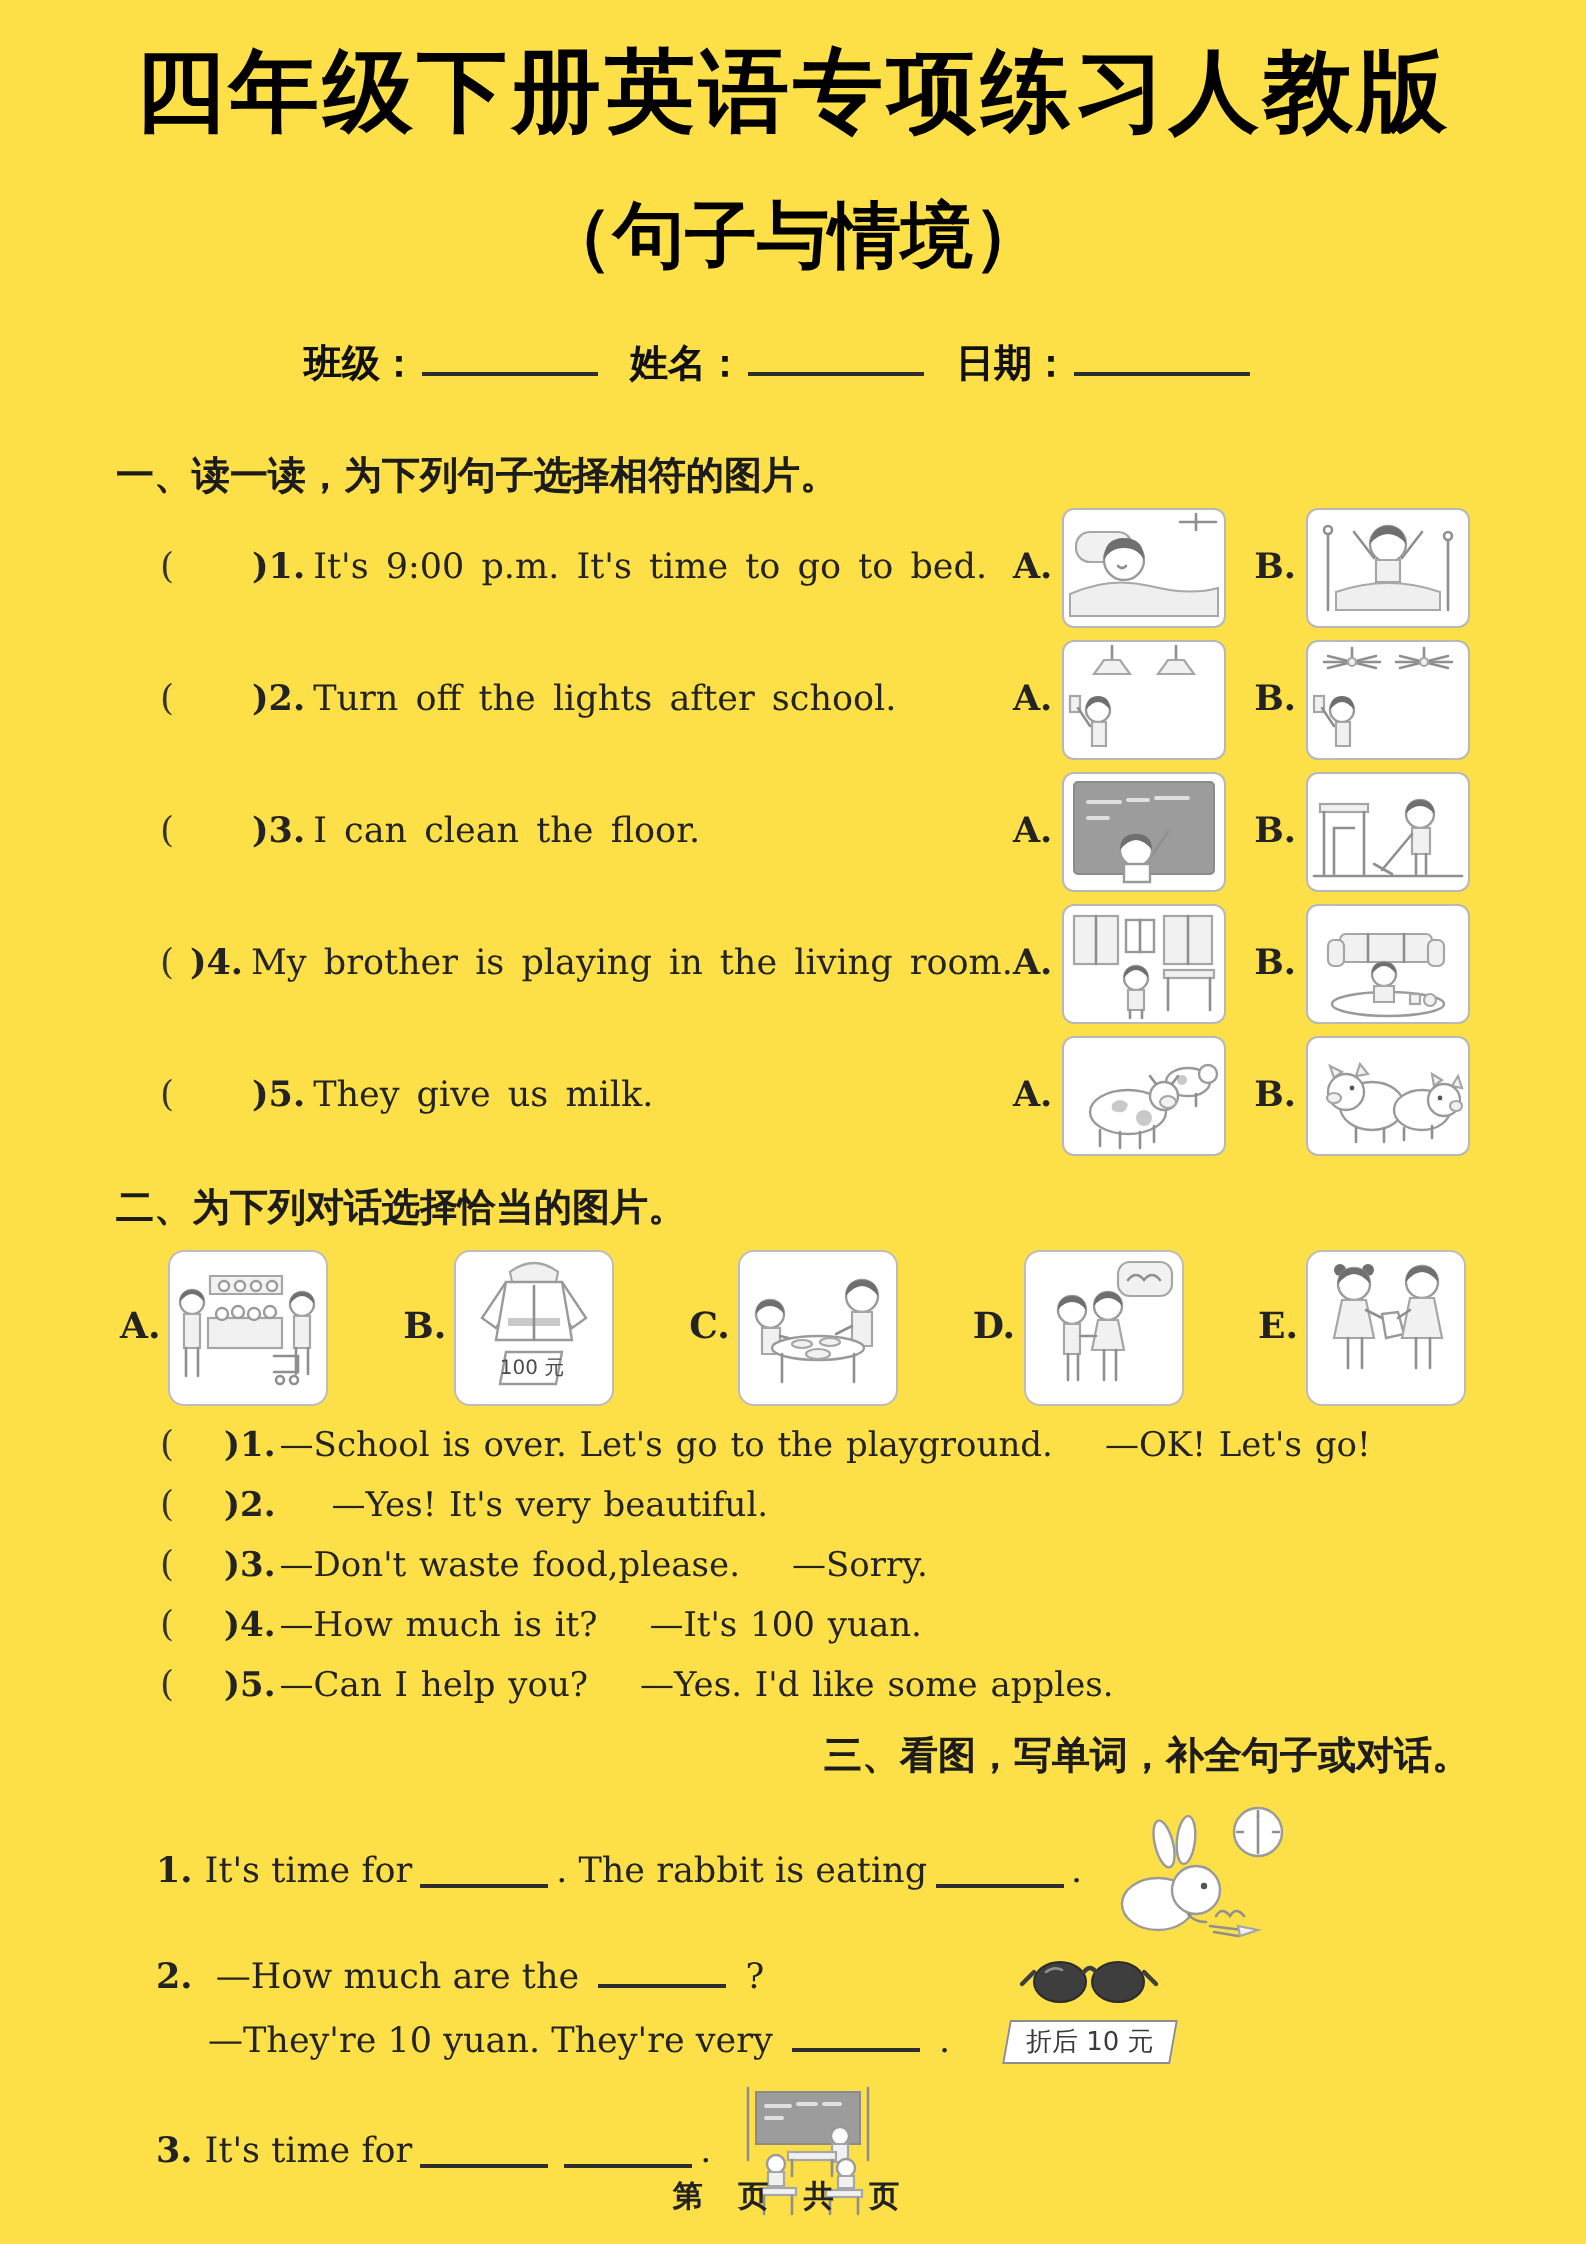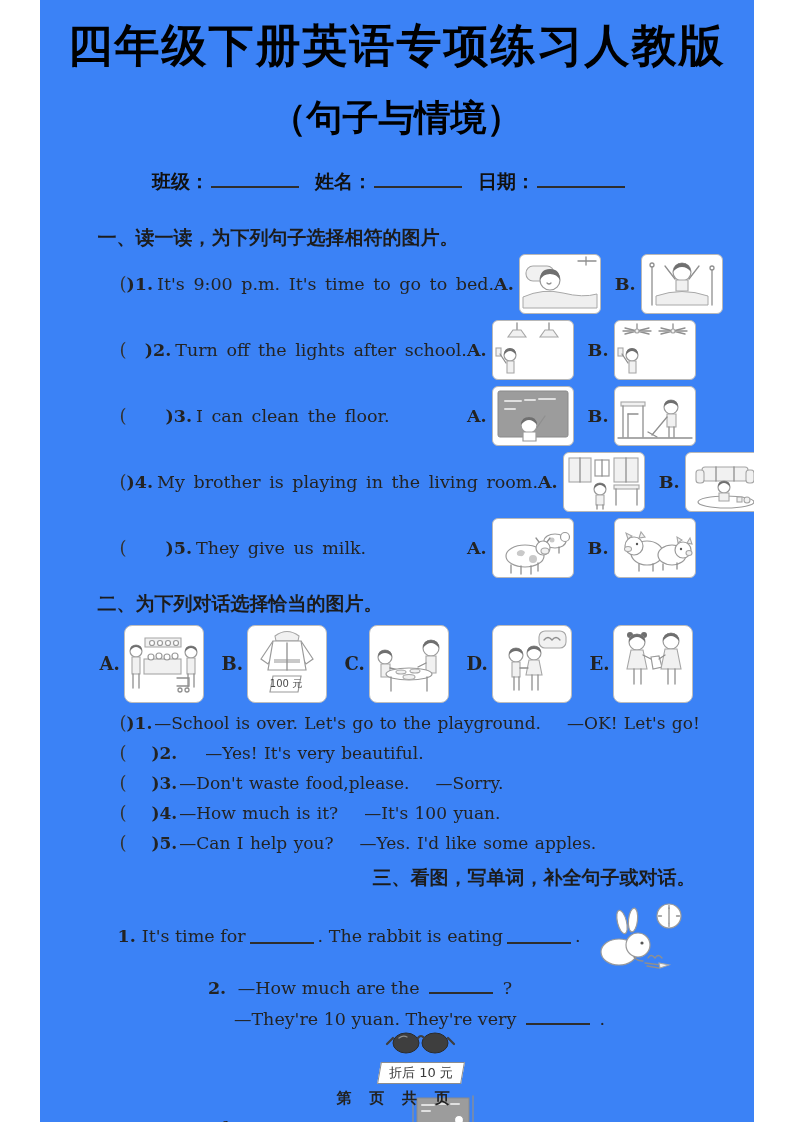--- a/index.html
+++ b/index.html
@@ -1,18 +1,18 @@
 <!DOCTYPE html>
 <html><head>
 <meta charset="utf-8">
 <style>
   html,body { margin:0; padding:0; background:#ffffff; }
   .page {
-    position:relative; width:714px; height:1122px; margin:0 auto;
-    background:#3b82f6; overflow:hidden; color:#232323;
+    position:relative; width:793px; height:1122px; margin:0 auto;
+    background:#fde047; overflow:hidden; color:#232323;
     font-family:"DejaVu Serif","Liberation Serif",serif;
   }
   .title {
     padding-top:20px; text-align:center; font-family:"DejaVu Sans","Liberation Sans",sans-serif;
     font-weight:900; font-size:45px; letter-spacing:2px; color:#000; line-height:1.15;
   }
   .subtitle {
     margin-top:22px; text-align:center; font-family:"DejaVu Sans","Liberation Sans",sans-serif;
     font-weight:900; font-size:36px; color:#000;
   }
@@ -53,21 +53,21 @@
   .p-open2 { margin-left:22px; width:32px; }
   .dlg-num { font-size:17px; font-weight:700; margin-right:2px; }
   .dlg-q { word-spacing:1px; }
   .dlg-a { margin-left:26px; word-spacing:1px; }
   #s3-heading { margin-top:12px;text-align:right; }
   .s3-row { display:flex; align-items:center; padding-left:20px; margin-top:10px; font-size:17.5px; }
   .s3-num { font-weight:700; margin-right:6px; }
   .s3-blank { width:64px; margin:0 4px; }
   .s3-img { flex:none; margin-left:10px; }
   .s3-img svg { display:block; }
-  .s3-item2 { display:flex; align-items:center; padding-left:20px; margin-top:6px;flex-direction:column; }
+  .s3-item2 { display:flex; align-items:center; padding-left:20px; margin-top:6px; }
   .s3-lines { font-size:17.5px; }
   .s3-line2 { margin-top:10px; padding-left:26px; }
   .glasses-col { margin-left:28px; display:flex; flex-direction:column; align-items:center; }
   .discount-tag {
     margin-top:3px; border:1.3px solid #8d8d8d; transform:skewX(-10deg);
     padding:1px 9px; font-size:13px; color:#3a3a3a;
     font-family:"DejaVu Sans","Liberation Sans",sans-serif; background:#fff;
   }
   .discount-tag span { display:inline-block; transform:skewX(10deg); }
   .footer {

